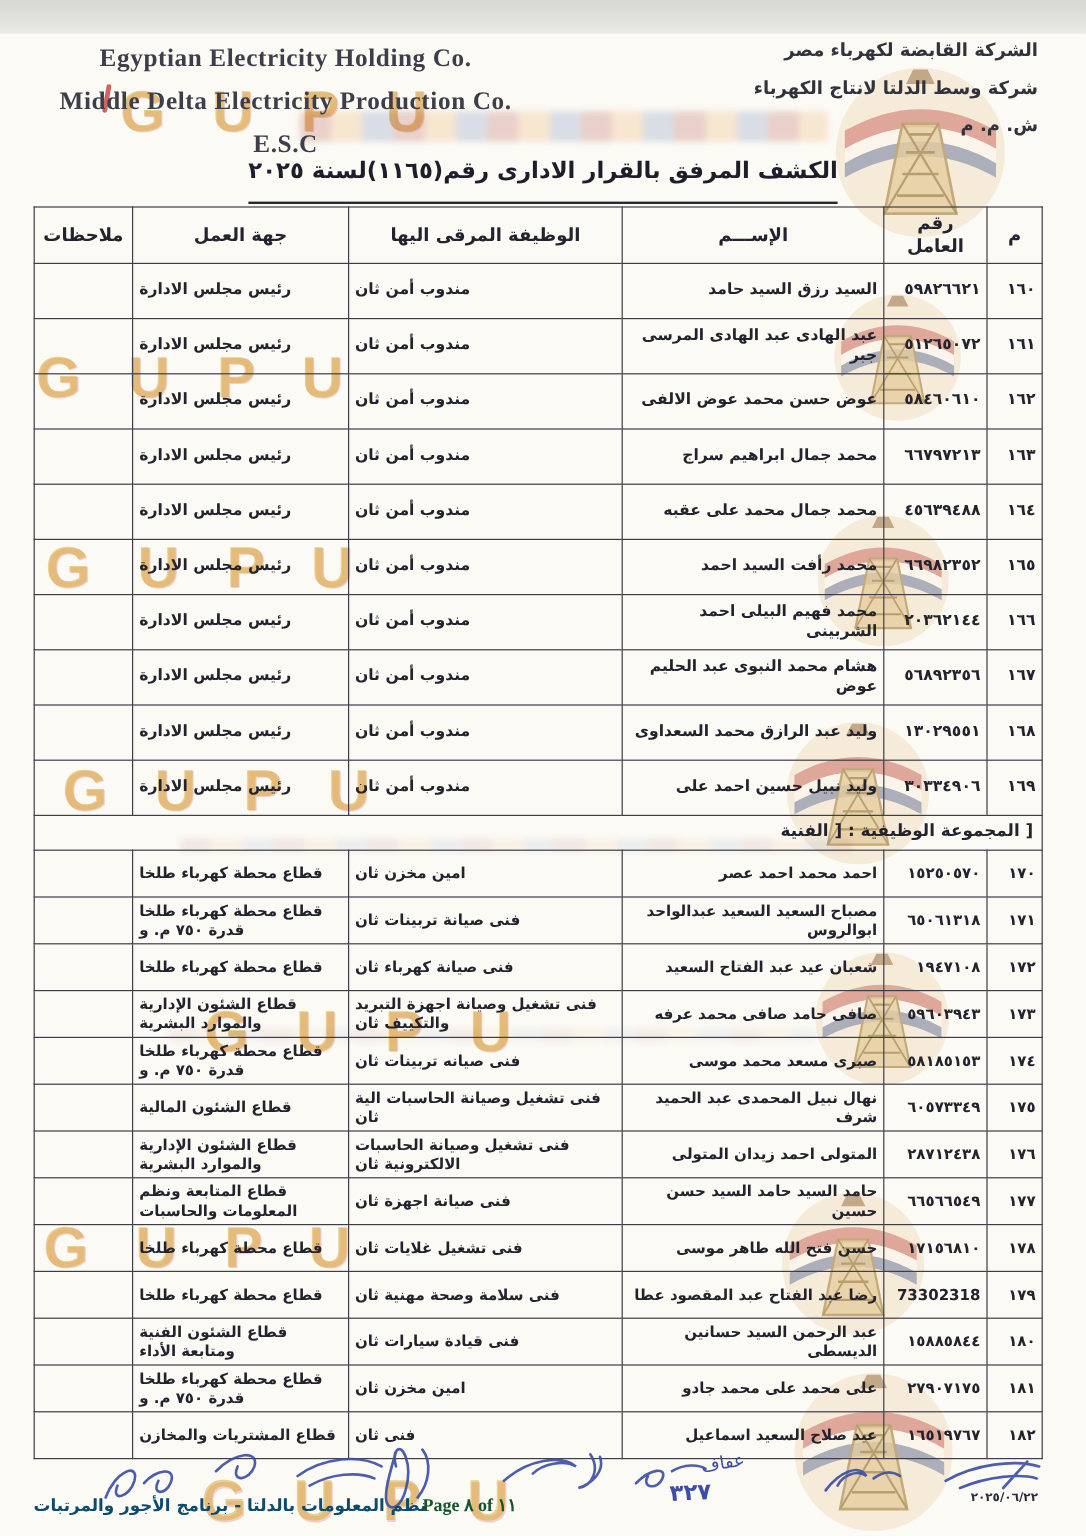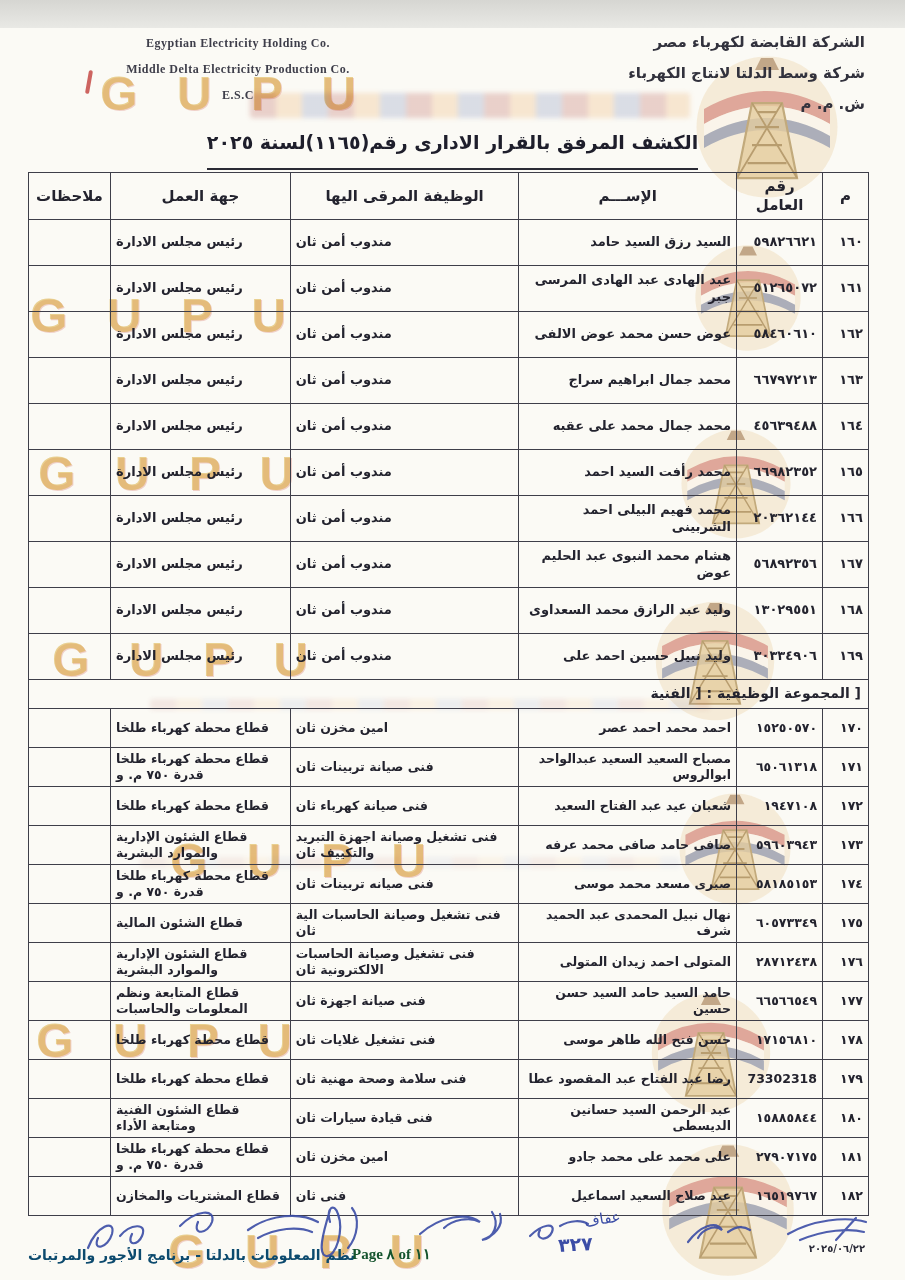--- a/index.html
+++ b/index.html
@@ -4,21 +4,21 @@
 <style>
   html,body{margin:0;padding:0;background:#e8e8e4;}
   .page{
     position:relative;width:905px;height:1280px;background:#fbfaf5;
     font-family:"DejaVu Sans",sans-serif;color:#23232c;overflow:hidden;
   }
   .scan-band{position:absolute;top:0;left:0;width:905px;height:28px;
     background:linear-gradient(#d6d6d2,#e9e9e5);z-index:0;}
   
   .hdr-en{position:absolute;top:36px;left:48px;width:380px;text-align:center;
-    font-family:"Liberation Serif",serif;font-weight:bold;font-size:12px;color:#3e3e4a;z-index:3;}
+    font-family:"Liberation Serif",serif;font-weight:bold;font-size:21px;color:#3e3e4a;z-index:3;}
   .hdr-en .l{margin-bottom:11px;letter-spacing:.5px;}
   .hdr-ar{position:absolute;top:33px;right:40px;width:300px;direction:rtl;text-align:right;
     font-weight:bold;font-size:15px;color:#32323d;z-index:3;}
   .hdr-ar .l{margin-bottom:13px;}
   .hdr-ar .l3{margin-top:6px;text-align:right;}
   .doc-title{position:absolute;top:131px;left:0;width:100%;text-align:center;direction:rtl;
     font-size:19px;font-weight:bold;color:#1e1e2b;z-index:3;}
   .doc-title span{border-bottom:2.5px solid #2a2a35;padding-bottom:15px;}
   
   .bleed{position:absolute;z-index:1;filter:blur(2.5px);border-radius:3px;

